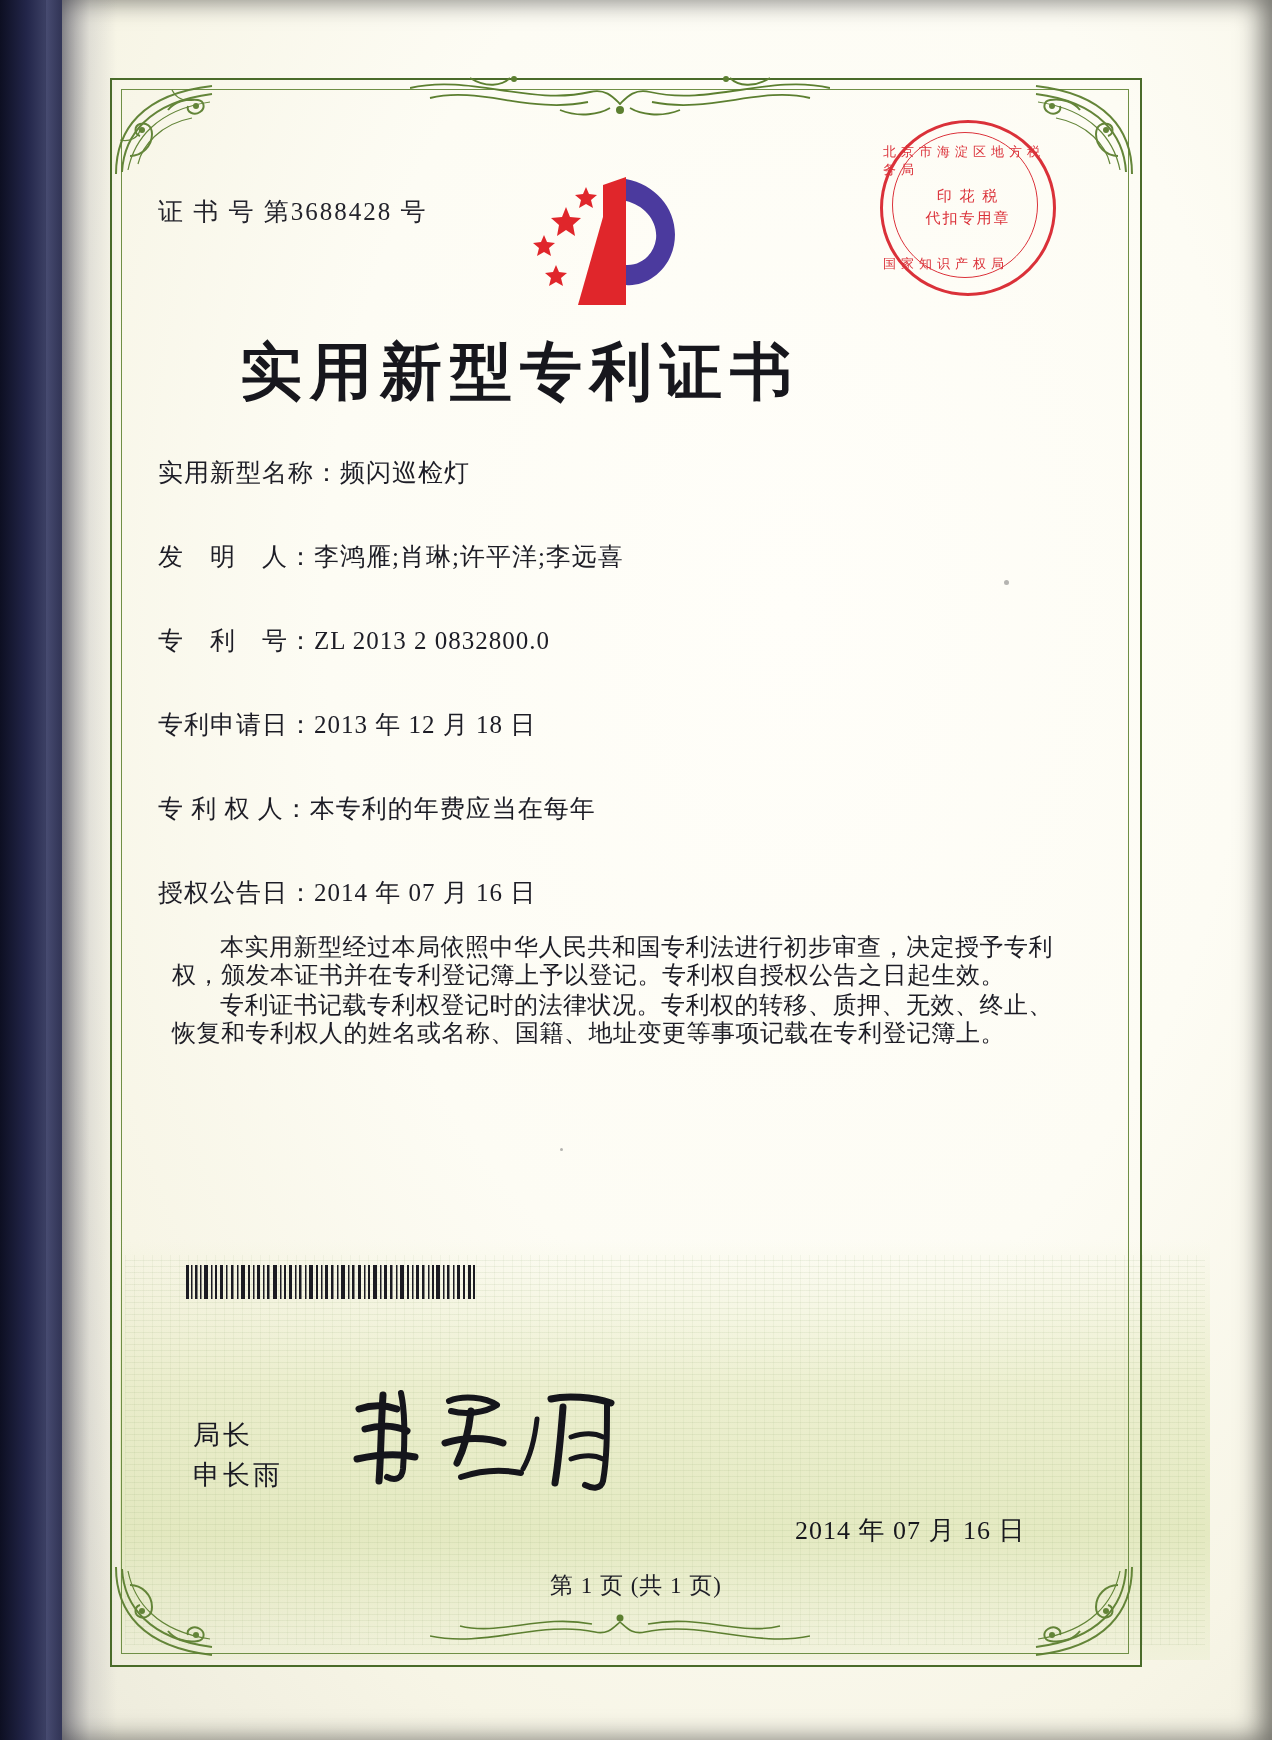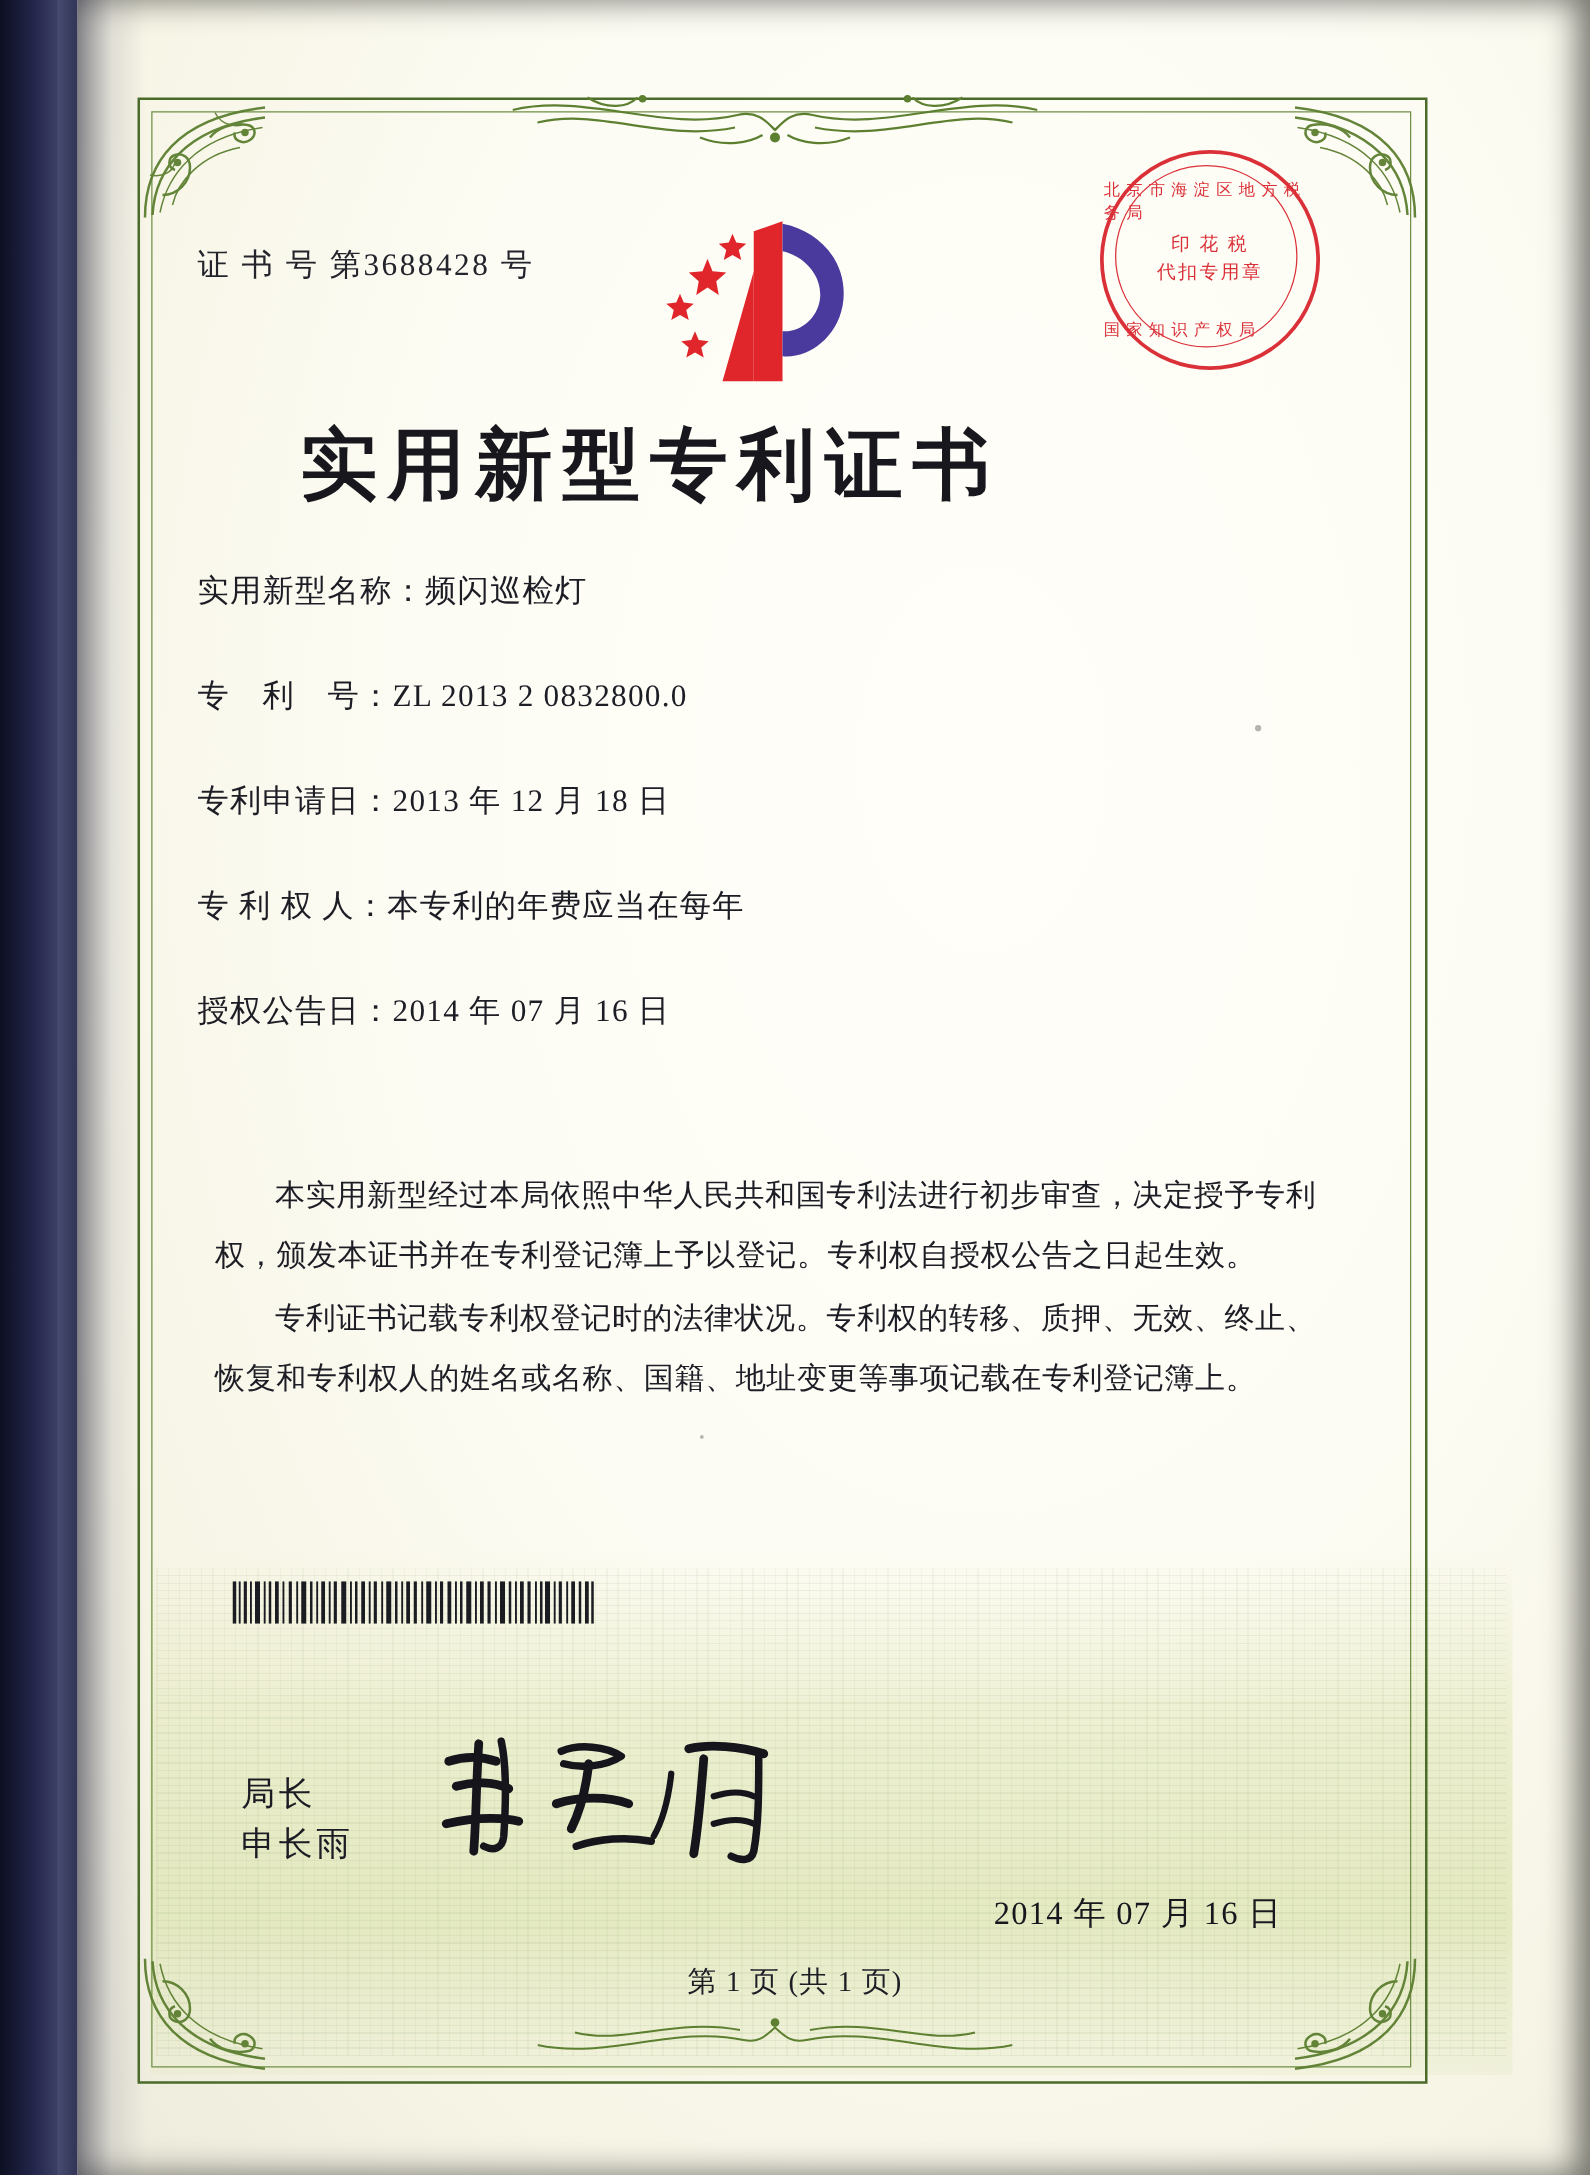--- a/index.html
+++ b/index.html
@@ -175,21 +175,21 @@
     white-space: nowrap;
   }
   .field .lbl { letter-spacing: 1px; }
   .field .val { letter-spacing: 1px; }
 
   .body-text {
     position: absolute;
     left: 172px; top: 933px;
     width: 900px;
     font-size: 24px;
-    line-height: 48px;
+    line-height: 28px;
     color: #1d1d26;
     letter-spacing: .5px;
   }
   .body-text p { margin: 0 0 2px 0; text-indent: 48px; }
 
   .barcode {
     position: absolute;
     left: 186px; top: 1265px;
     width: 290px; height: 34px;
   }
@@ -391,20 +391,23 @@
       <div>代扣专用章</div>
     </div>
     <div class="arc-bottom">国家知识产权局</div>
   </div>
 
   <div class="title">实用新型专利证书</div>
 
   <div class="fields">
     <div class="field">
       <span class="lbl">实用新型名称：</span><span class="val">频闪巡检灯</span>
+    </div>
+    <div class="field">
+      <span class="lbl">发　明　人：</span><span class="val">李鸿雁;肖琳;许平洋;李远喜</span>
     </div>
     <div class="field">
       <span class="lbl">专　利　号：</span><span class="val">ZL 2013 2 0832800.0</span>
     </div>
     <div class="field">
       <span class="lbl">专利申请日：</span><span class="val">2013 年 12 月 18 日</span>
     </div>
     <div class="field">
       <span class="lbl">专 利 权 人：</span><span class="val">本专利的年费应当在每年</span>
     </div>

